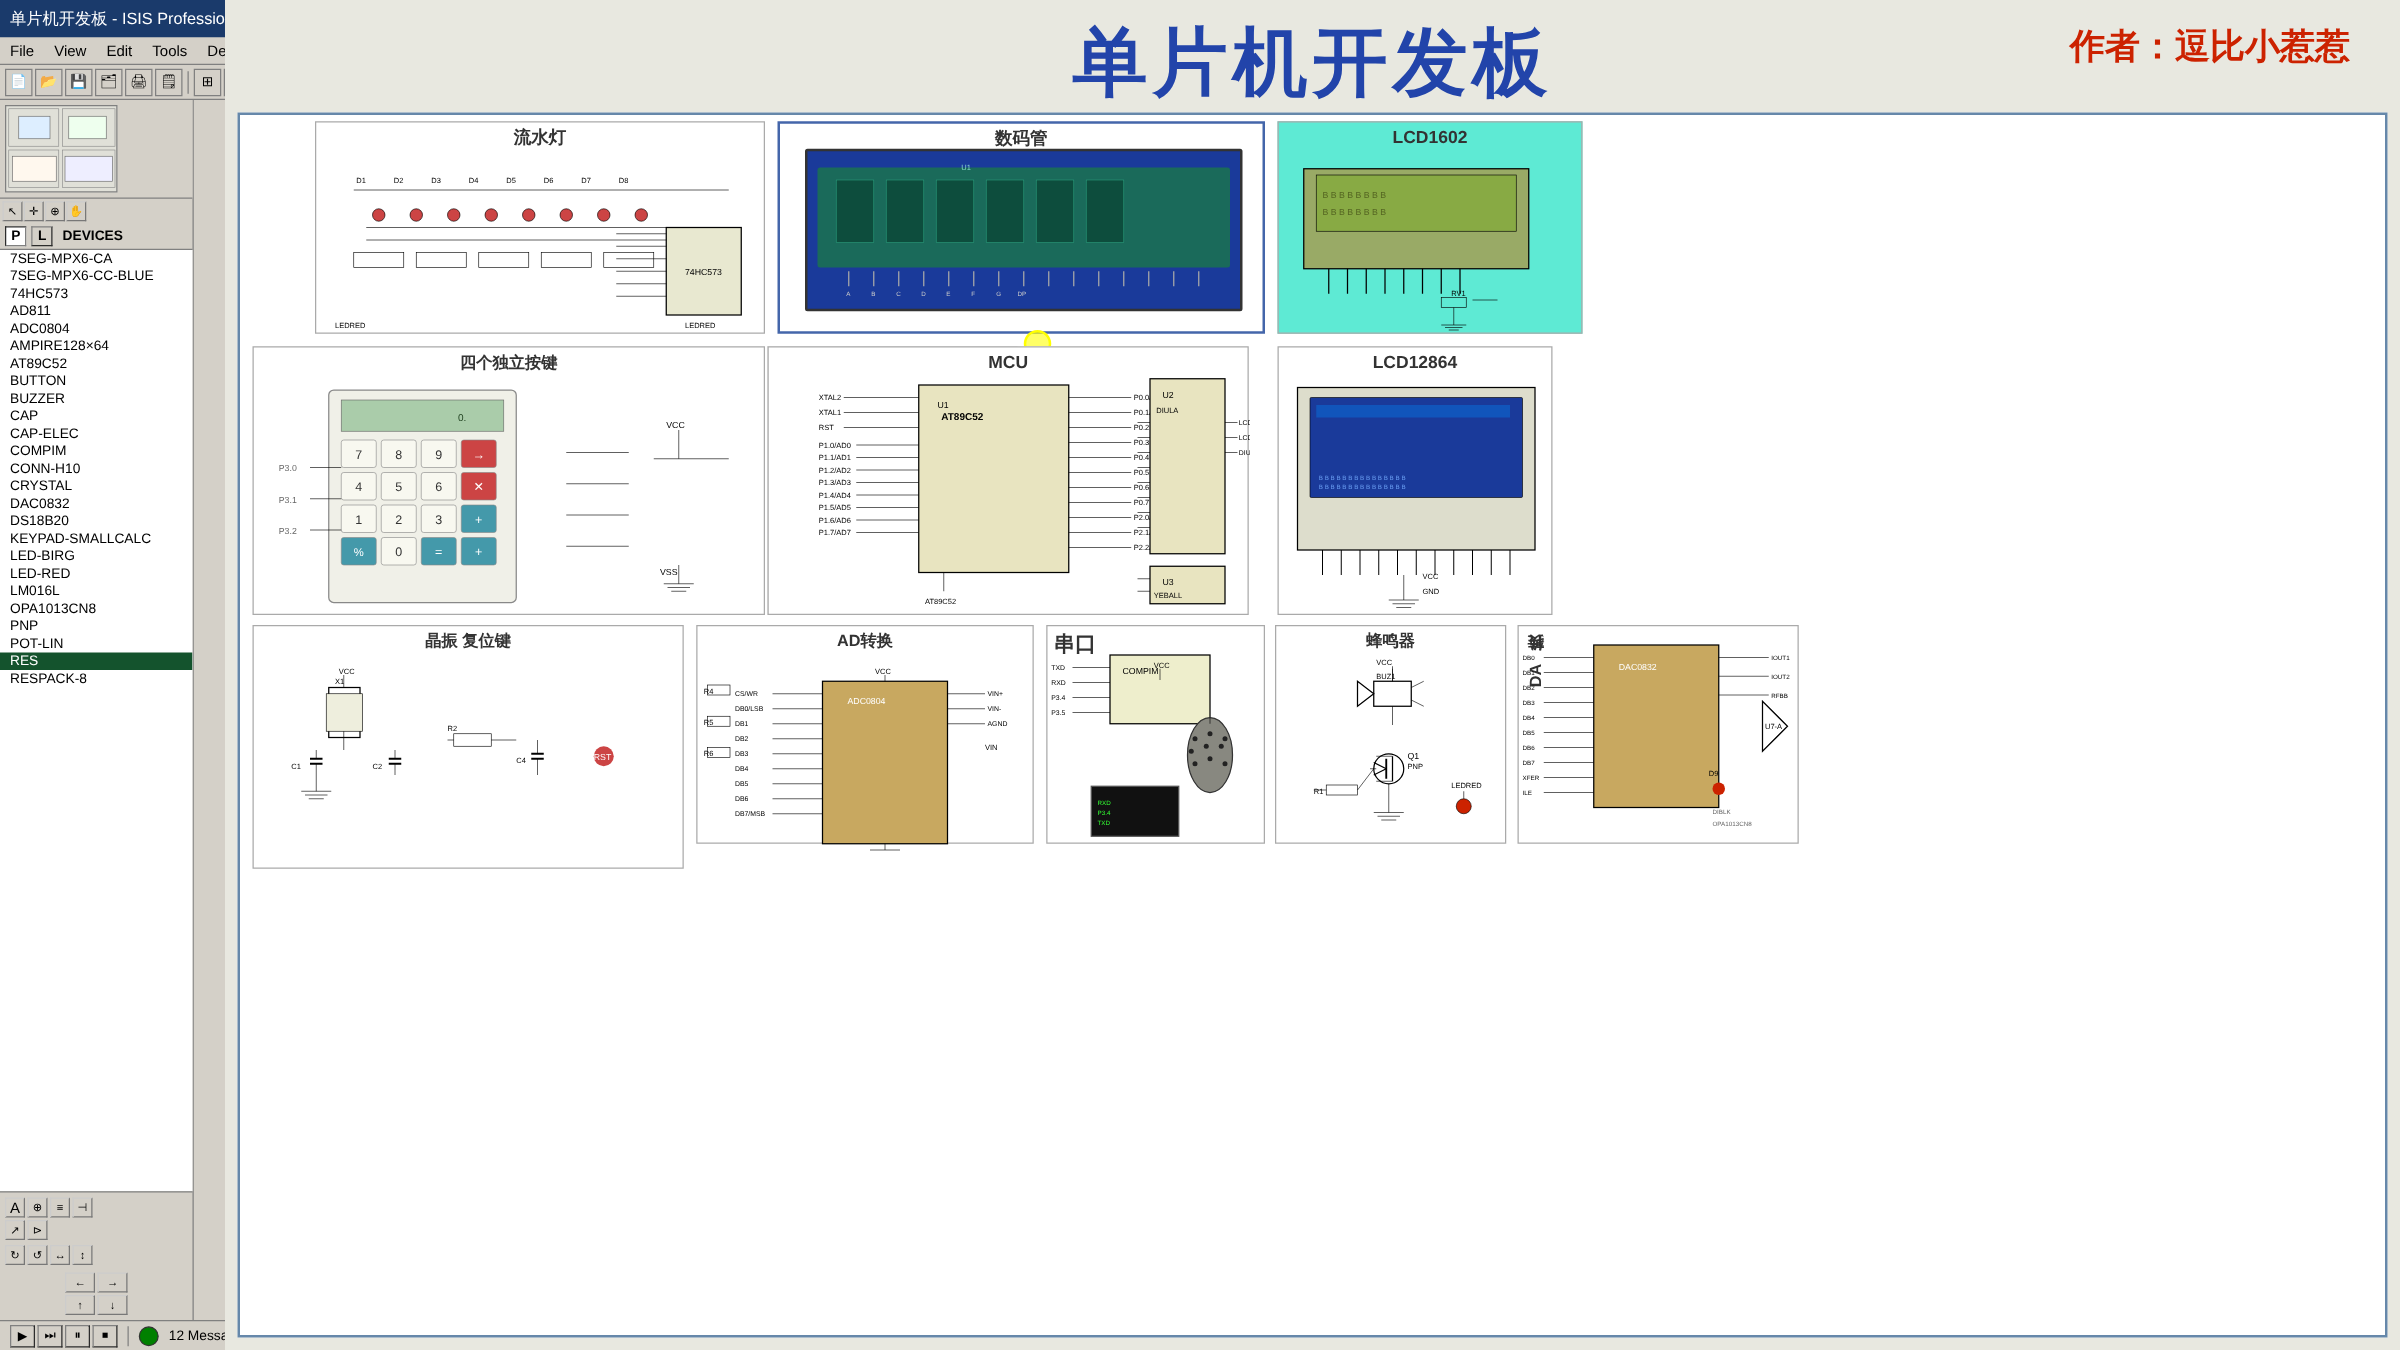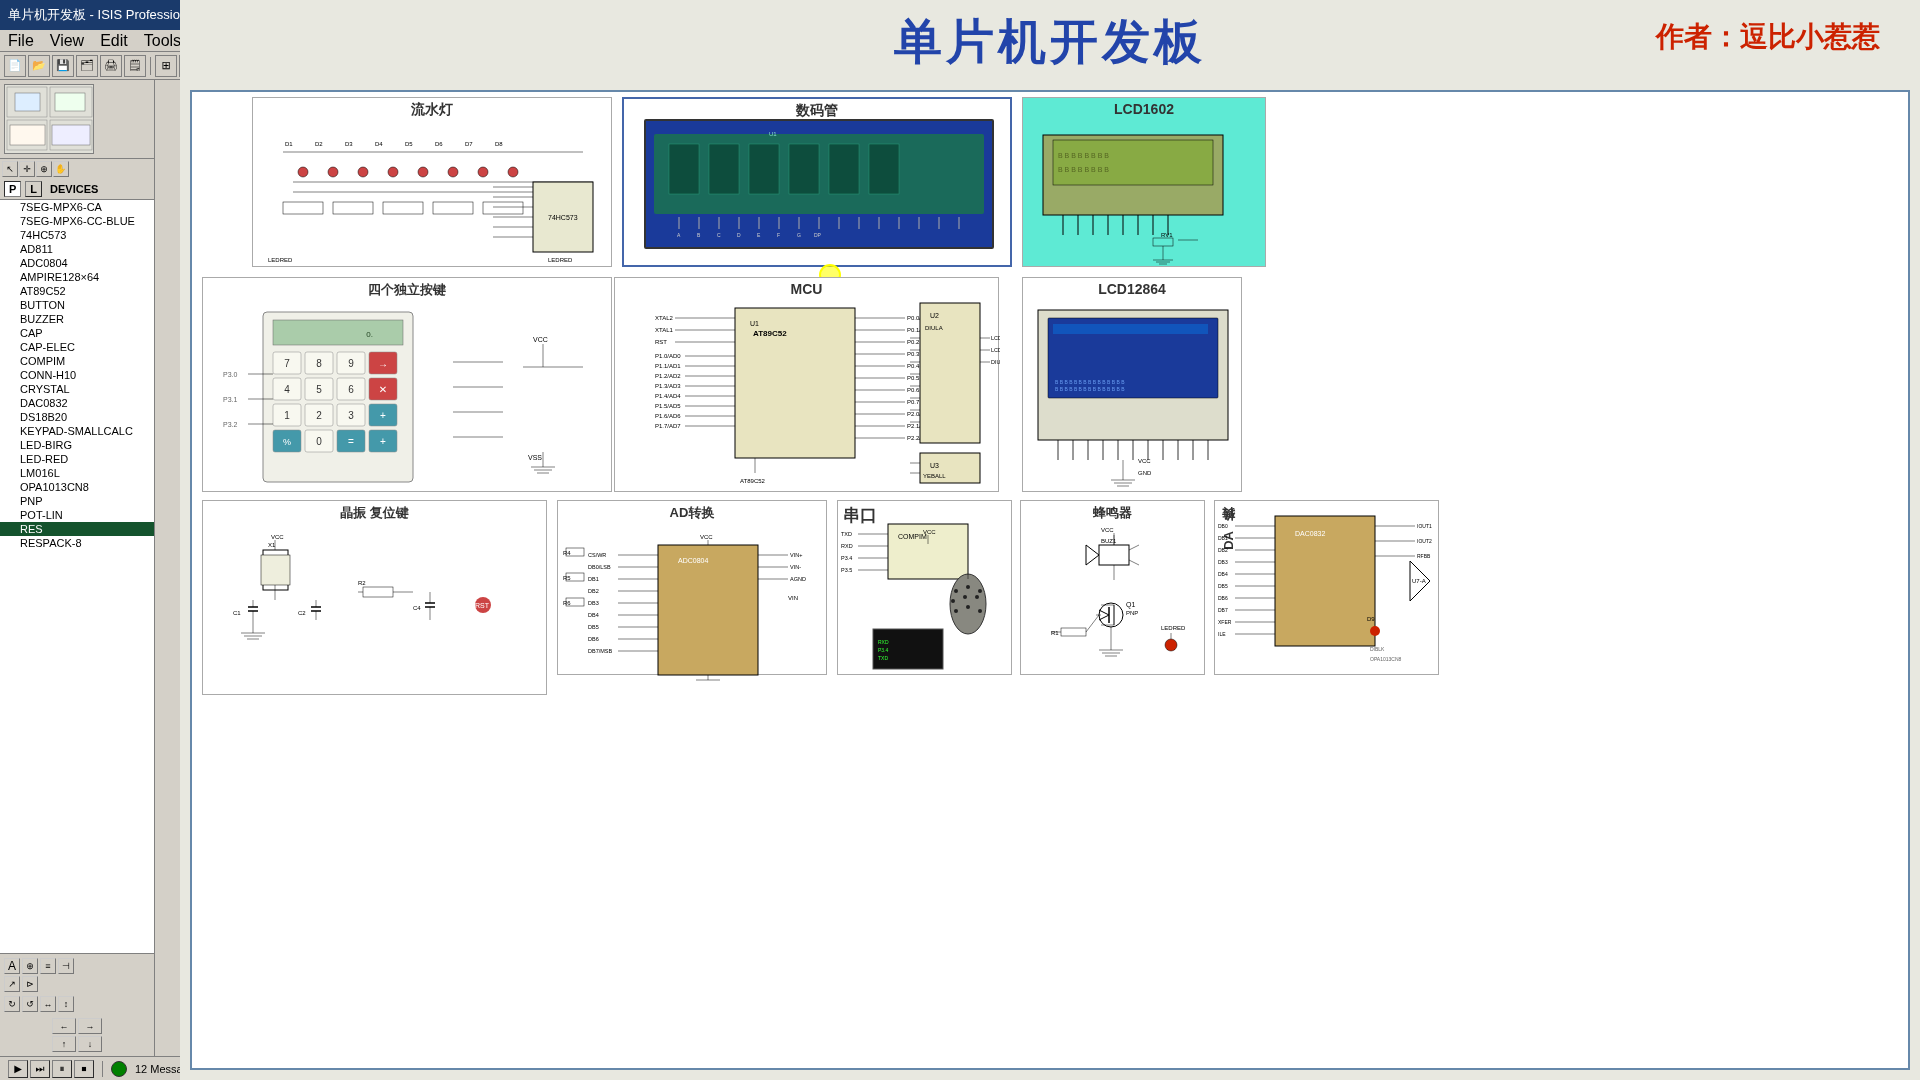--- a/index.html
+++ b/index.html
@@ -37,21 +37,21 @@
     
     #menu-bar {
       height: 22px;
       background: #d4d0c8;
       display: flex;
       align-items: center;
       border-bottom: 1px solid #808080;
     }
     .menu-item {
       padding: 2px 8px;
-      font-size: 16px;
+      font-size: 12px;
       cursor: pointer;
       height: 100%;
       display: flex; align-items: center;
     }
 
     
     #toolbar {
       height: 28px;
       background: #d4d0c8;
       display: flex;
@@ -112,21 +112,21 @@
     .tab-btn.active {
       background: white;
       border: 1px inset #808080;
     }
     #component-list {
       flex: 1;
       overflow-y: auto;
       background: white;
     }
     .comp-item {
-      padding: 1px 20px;
+      padding: 1px 8px;
       font-size: 11px;
       cursor: pointer;
       white-space: nowrap;
     }
     .comp-item.selected { background: #14532d; color: white; }
 
     
     #status-bar {
       height: 24px;
       background: #d4d0c8;
@@ -144,21 +144,21 @@
       border: 1px solid #333;
     }
 
     
     #main-title {
       position: absolute;
       top: 10px;
       left: 50%;
       transform: translateX(-50%);
       text-align: center;
-      font-size: 48px;
+      font-size: 60px;
       font-weight: bold;
       color: #2244aa;
       font-family: 'Microsoft YaHei', 'SimHei', sans-serif;
       letter-spacing: 4px;
       pointer-events: none;
     }
     #main-author {
       position: absolute;
       top: 18px;
       right: 40px;

